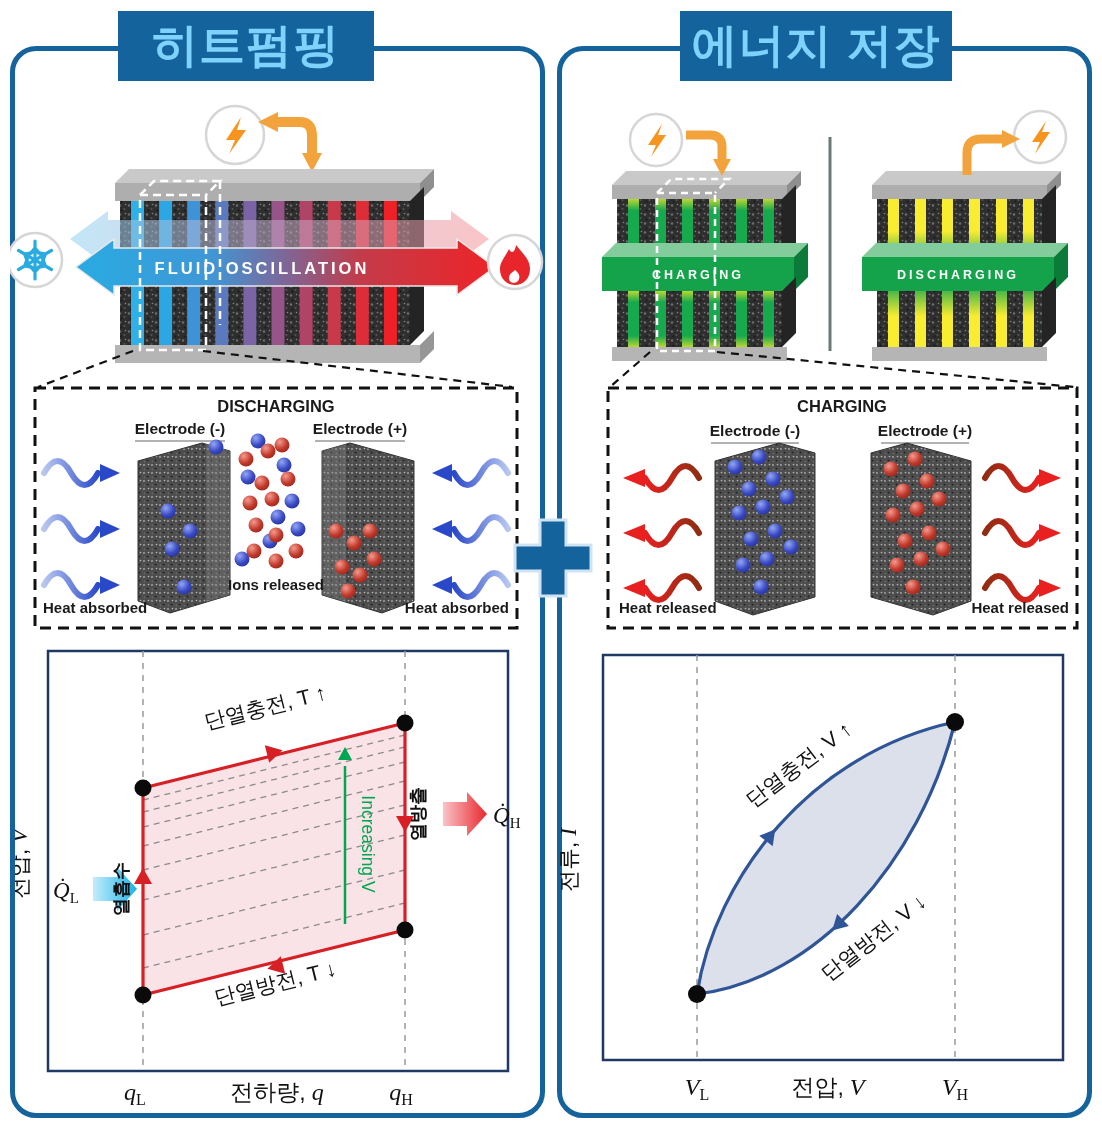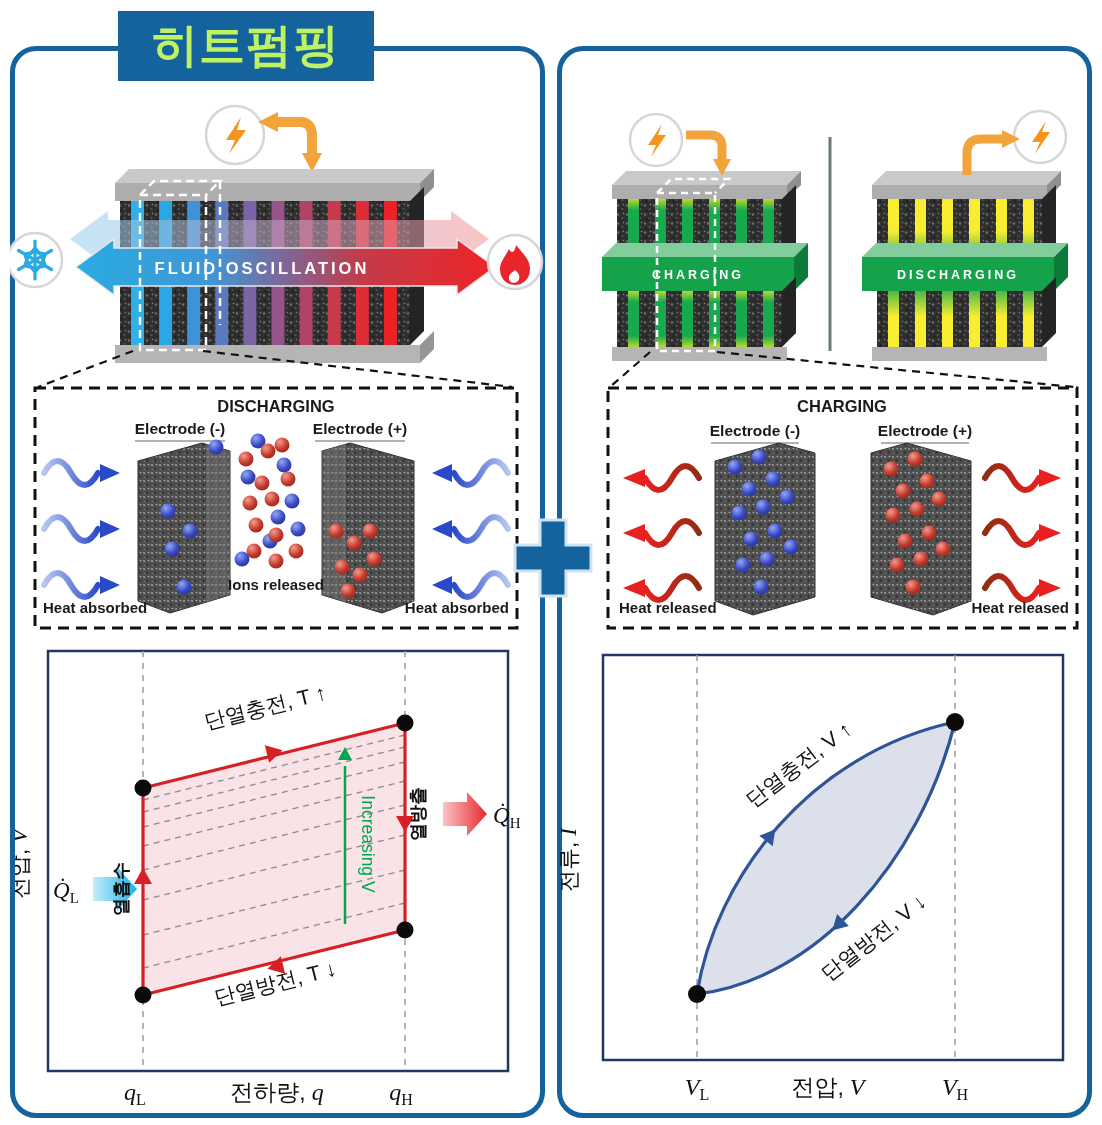--- a/index.html
+++ b/index.html
@@ -1,38 +1,39 @@
 <!DOCTYPE html>
 <html><head>
 <meta charset="utf-8">
 <style>
   html,body{margin:0;padding:0;background:#fff;}
   #stage{position:relative;width:1102px;height:1125px;background:#fff;overflow:hidden;
          font-family:"Liberation Sans",sans-serif;}
   .panel{position:absolute;top:46px;width:535px;height:1072px;border:5px solid #15639d;
          border-radius:26px;box-sizing:border-box;background:#fff;}
   #panel-left{left:10px;} #panel-right{left:557px;}
-  .badge{position:absolute;top:11px;height:70px;background:#15639d;color:#bef264;
+  .badge{position:absolute;top:11px;height:70px;background:#15639d;color:#7dd3fc;
          display:flex;align-items:center;justify-content:center;
          font-size:46px;font-weight:800;letter-spacing:1px;z-index:5;}
   #badge-left{left:118px;width:256px;} #badge-right{left:680px;width:272px;}
   .abs{position:absolute;}
   svg text{font-family:"Liberation Sans",sans-serif;}
   .mvar{font-family:"Liberation Serif",serif;font-style:italic;}
   .msub{font-family:"Liberation Serif",serif;font-style:normal;}
 </style>
 </head>
 <body>
 
 <div id="stage">
 
   <div class="panel" id="panel-left"></div>
   <div class="panel" id="panel-right"></div>
 
   <div class="badge" id="badge-left">히트펌핑</div>
+  <div class="badge" id="badge-right">에너지 저장</div>
 
   <svg class="abs" style="left:10px;top:95px;" width="535" height="300" viewBox="0 0 535 300">
     <defs>
       <pattern id="spkA" width="9" height="9" patternUnits="userSpaceOnUse">
         <rect width="9" height="9" fill="#2e2e2e"></rect>
         <circle cx="2" cy="2.5" r="1.2" fill="#6d6d6d"></circle>
           <circle cx="6.5" cy="6" r="1.1" fill="#545454"></circle>
         <circle cx="7.5" cy="1.5" r="0.8" fill="#858585"></circle>
           <circle cx="3.5" cy="7.5" r="0.9" fill="#161616"></circle>
       </pattern>

